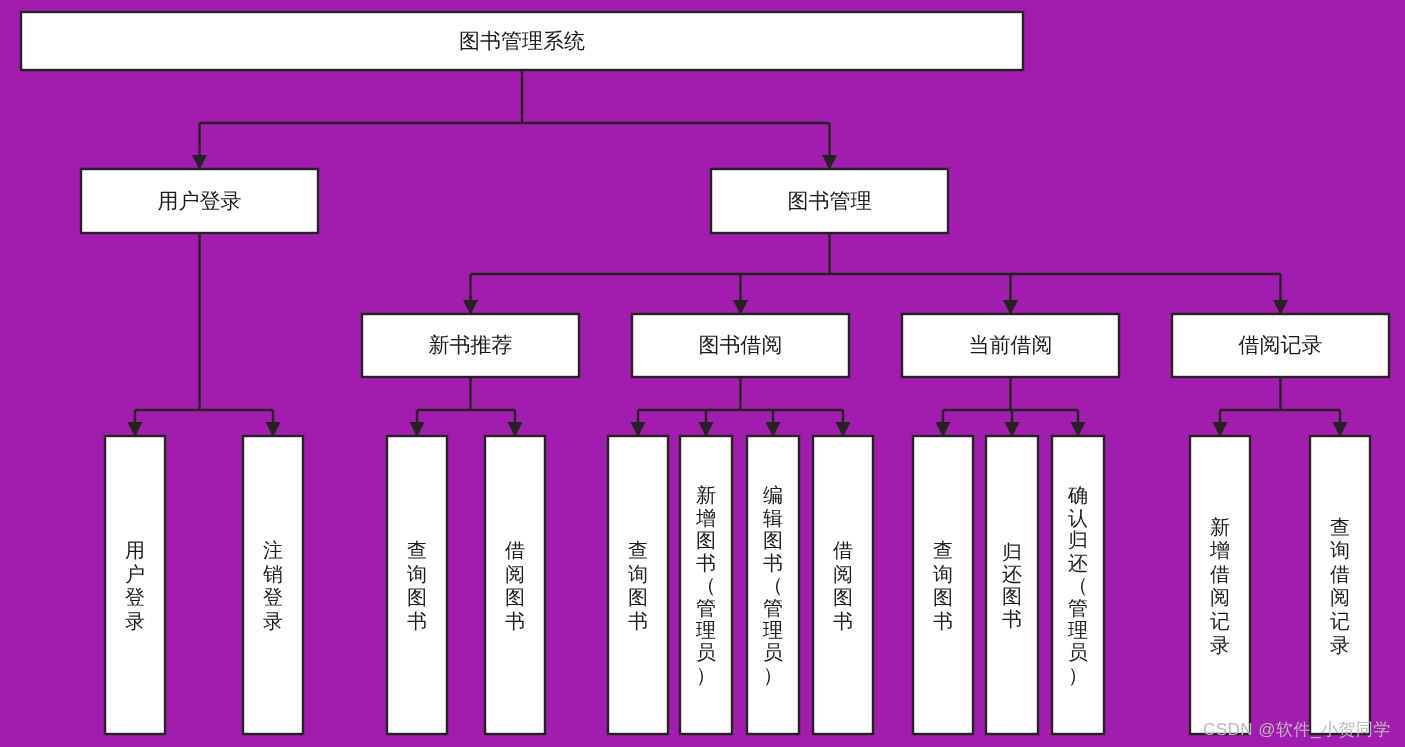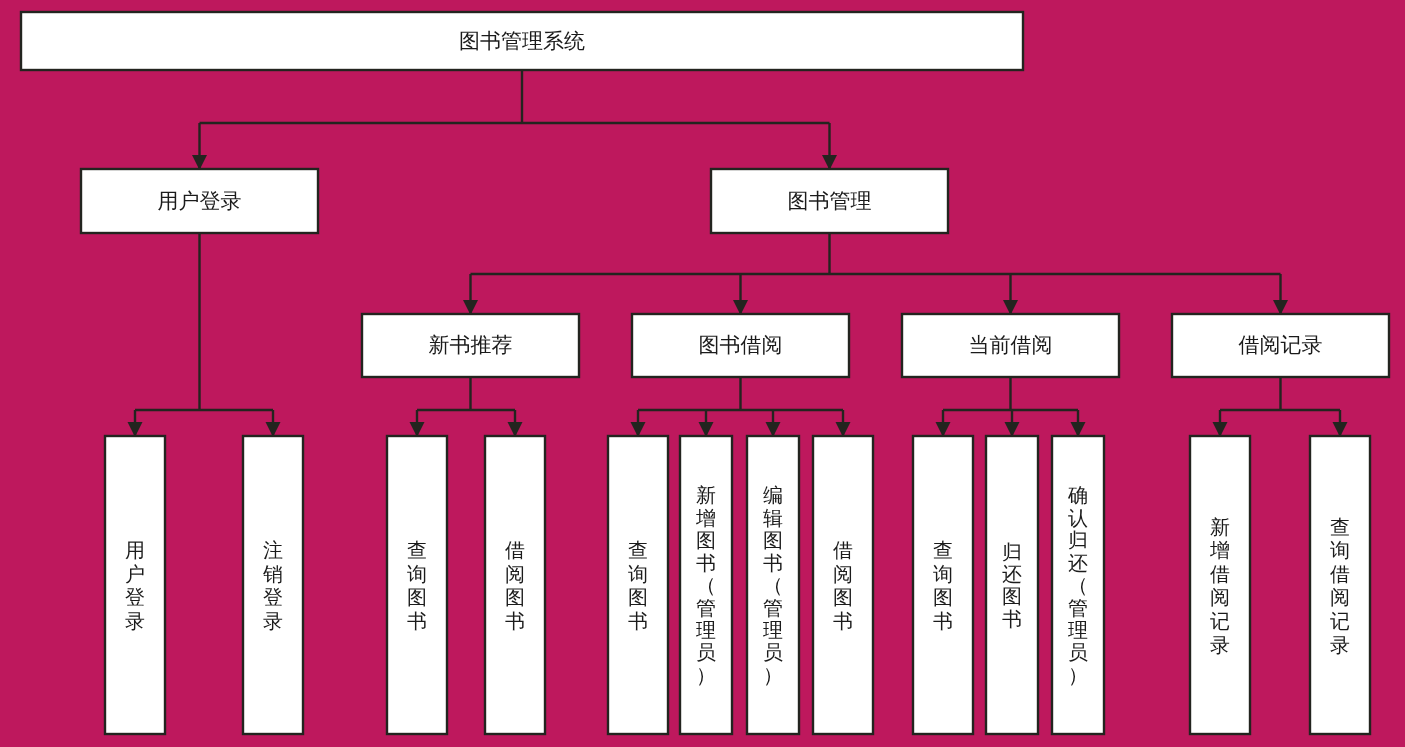--- a/index.html
+++ b/index.html
@@ -7,21 +7,21 @@
     padding: 0;
     background: #ffffff;
   }
   body {
     font-family: "Liberation Sans", "DejaVu Sans", sans-serif;
   }
   #stage {
     position: relative;
     width: 1405px;
     height: 747px;
-    background: #be185d;
+    background: #a21caf;
     overflow: hidden;
   }
   #diagram-svg {
     position: absolute;
     left: 0;
     top: 0;
     width: 1405px;
     height: 747px;
   }
   .node-rect {
@@ -214,13 +214,14 @@
         <g>
           <rect x="1190" y="436" width="60" height="298" class="node-rect"></rect>
           <text x="1220" y="0" class="node-label-v" font-size="20"><tspan x="1220" y="533.552">新</tspan><tspan x="1220" y="557.152">增</tspan><tspan x="1220" y="580.7520000000001">借</tspan><tspan x="1220" y="604.352">阅</tspan><tspan x="1220" y="627.952">记</tspan><tspan x="1220" y="651.552">录</tspan></text>
         </g>
         <g>
           <rect x="1310" y="436" width="60" height="298" class="node-rect"></rect>
           <text x="1340" y="0" class="node-label-v" font-size="20"><tspan x="1340" y="533.552">查</tspan><tspan x="1340" y="557.152">询</tspan><tspan x="1340" y="580.7520000000001">借</tspan><tspan x="1340" y="604.352">阅</tspan><tspan x="1340" y="627.952">记</tspan><tspan x="1340" y="651.552">录</tspan></text>
         </g>
       </g>
   </svg>
+  <div class="watermark">CSDN @软件_小贺同学</div>
 </div>
 
 </body></html>

